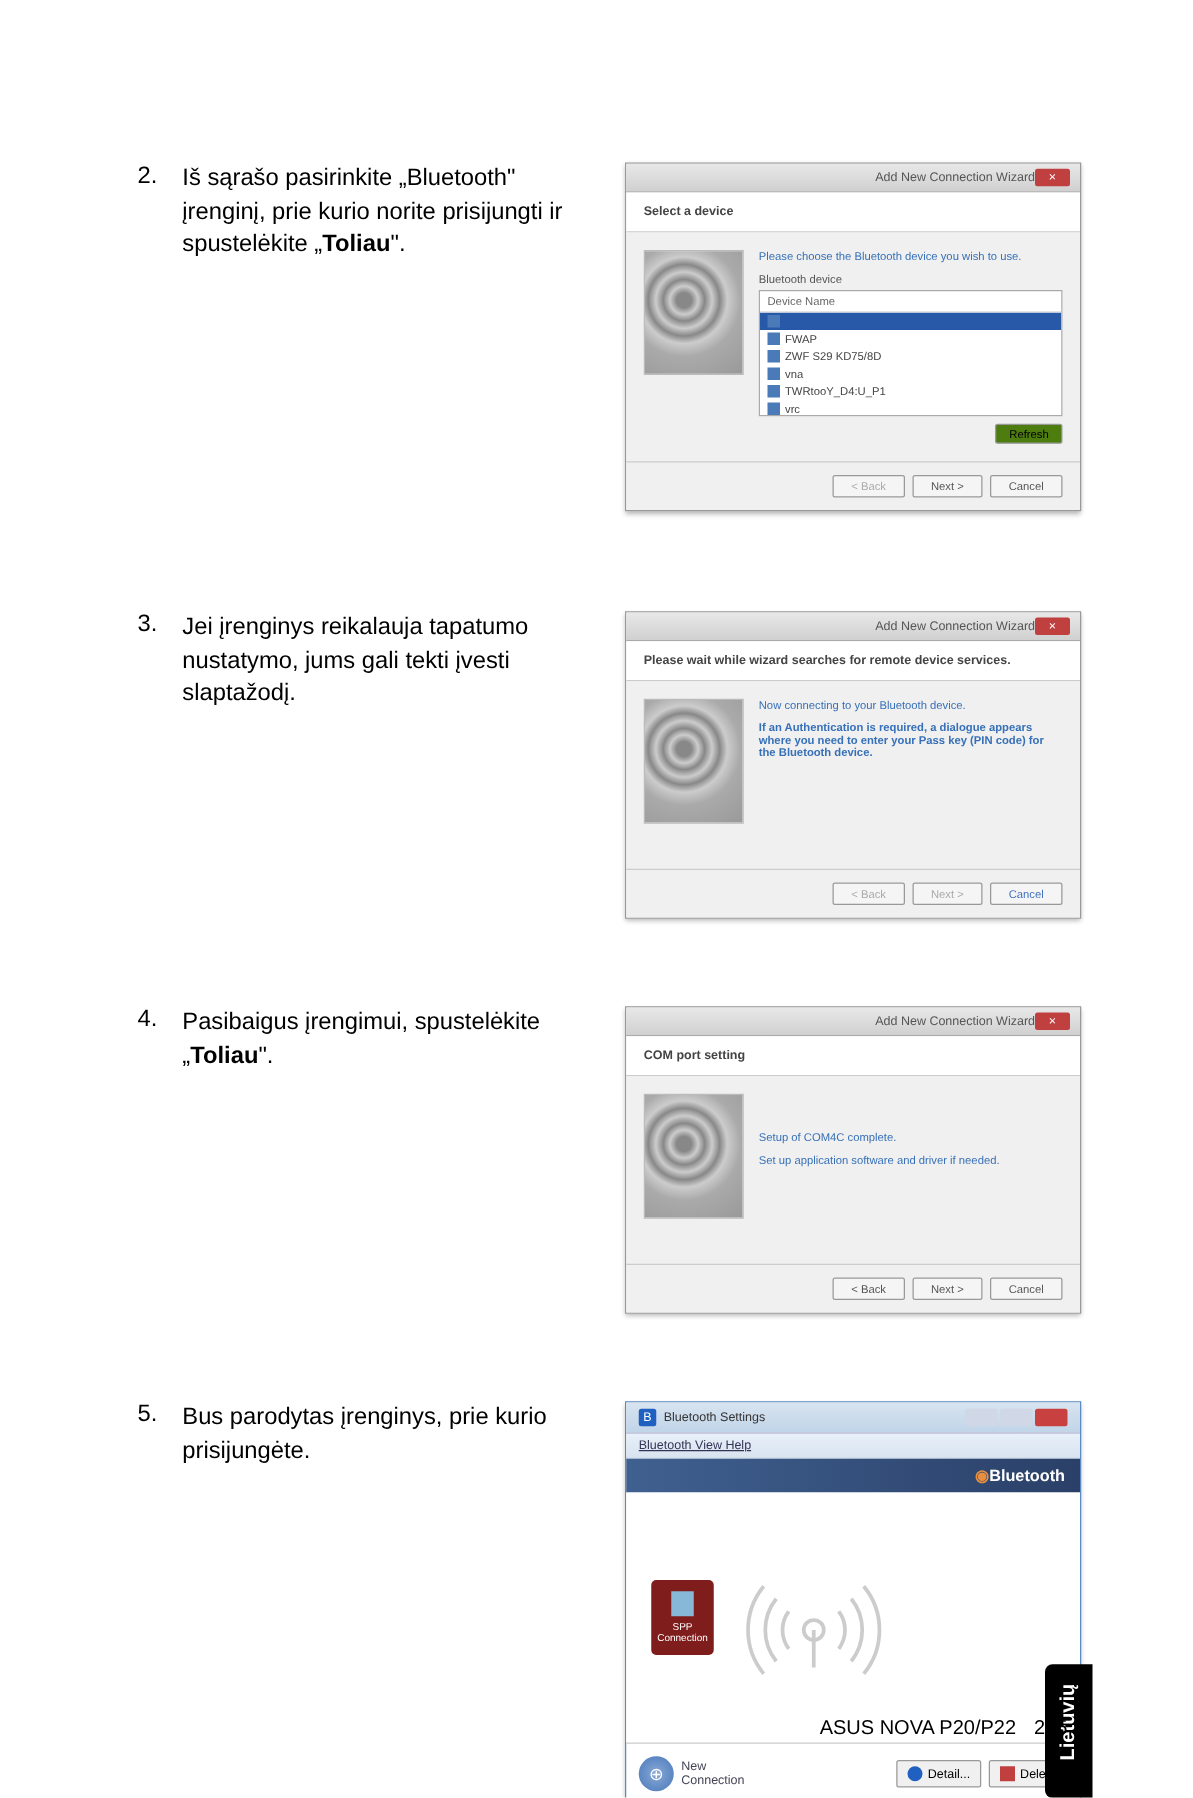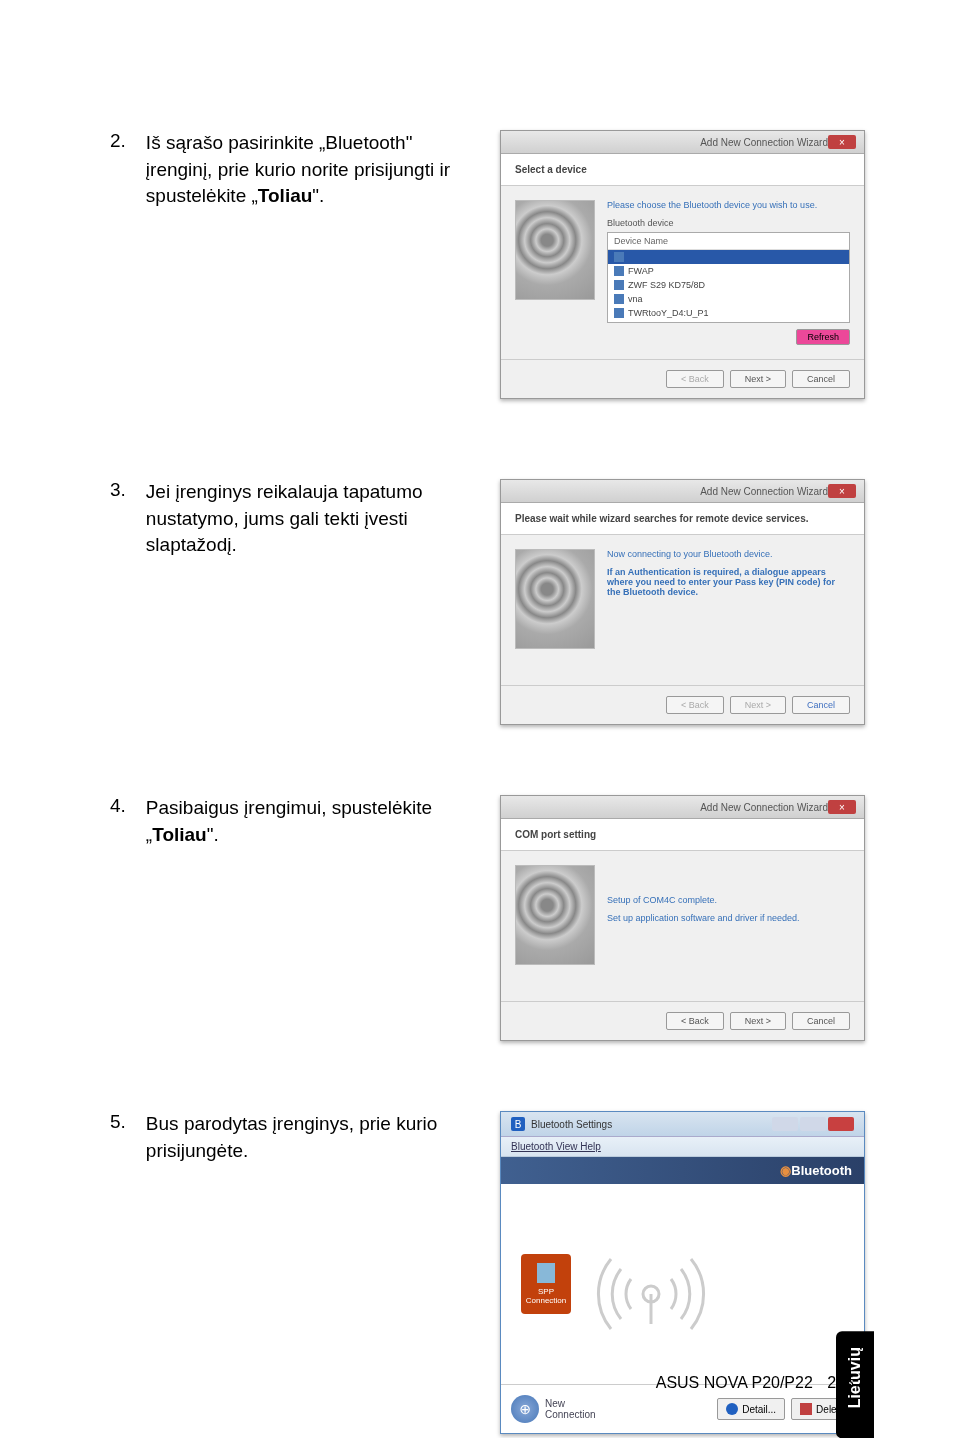--- a/index.html
+++ b/index.html
@@ -116,21 +116,21 @@
       border: 1px solid #aaa;
       margin-top: 4px;
       font-size: 9px;
     }
     .device-list-header {
       padding: 3px 6px;
       color: #666;
       border-bottom: 1px solid #ddd;
     }
     .device-list-body {
-      height: 72px;
+      height: 82px;
       overflow: hidden;
     }
     .device-item {
       padding: 2px 6px;
       color: #444;
       display: flex;
       align-items: center;
       gap: 4px;
     }
     .device-item.selected {
@@ -143,21 +143,21 @@
       background: #4a7ab8;
       display: inline-block;
     }
     .refresh-btn {
       margin-top: 6px;
       text-align: right;
     }
     .refresh-btn button {
       font-size: 9px;
       padding: 2px 10px;
-      background: #ec4899;
+      background: #4d7c0f;
       border: 1px solid #999;
       border-radius: 2px;
     }
     .wizard-footer {
       padding: 10px 14px;
       background: #f0f0f0;
       border-top: 1px solid #ccc;
       display: flex;
       justify-content: flex-end;
       gap: 6px;
@@ -245,21 +245,21 @@
       height: 200px;
       background: #fff;
       display: flex;
       align-items: center;
       padding: 20px;
       gap: 20px;
     }
     .spp-icon {
       width: 50px;
       height: 60px;
-      background: #c2410c;
+      background: #7f1d1d;
       border-radius: 4px;
       display: flex;
       flex-direction: column;
       align-items: center;
       justify-content: center;
       color: #fff;
       font-size: 8px;
       padding: 4px;
     }
     .spp-icon .chip {

